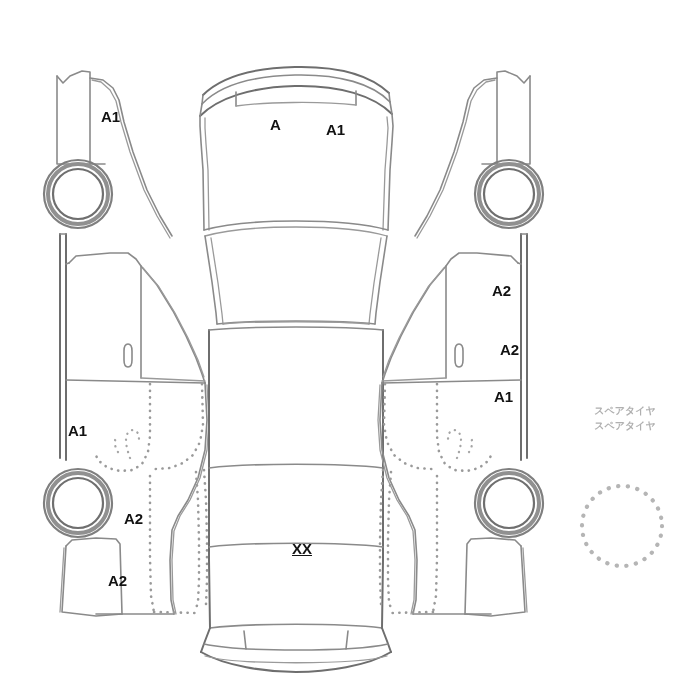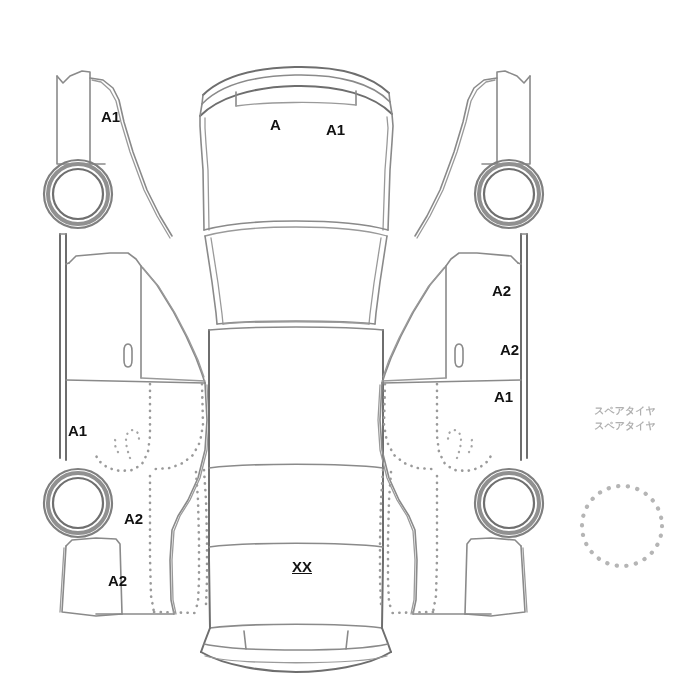--- a/index.html
+++ b/index.html
@@ -285,20 +285,20 @@
 
   <div class="label" style="left:101px; top:109px;">A1</div>
   <div class="label" style="left:270px; top:117px;">A</div>
   <div class="label" style="left:326px; top:122px;">A1</div>
   <div class="label" style="left:492px; top:283px;">A2</div>
   <div class="label" style="left:500px; top:342px;">A2</div>
   <div class="label" style="left:494px; top:389px;">A1</div>
   <div class="label" style="left:68px; top:423px;">A1</div>
   <div class="label" style="left:124px; top:511px;">A2</div>
   <div class="label" style="left:108px; top:573px;">A2</div>
-  <div class="label" style="left:292px; top:559px;text-decoration:underline;">XX</div>
+  <div class="label" style="left:292px; top:541px;text-decoration:underline;">XX</div>
 
   <div class="spare-note" style="left:570px; top:404px; width:110px;">
     <div>スペアタイヤ</div>
     <div>スペアタイヤ</div>
   </div>
 
 </div>
 
 </body></html>

